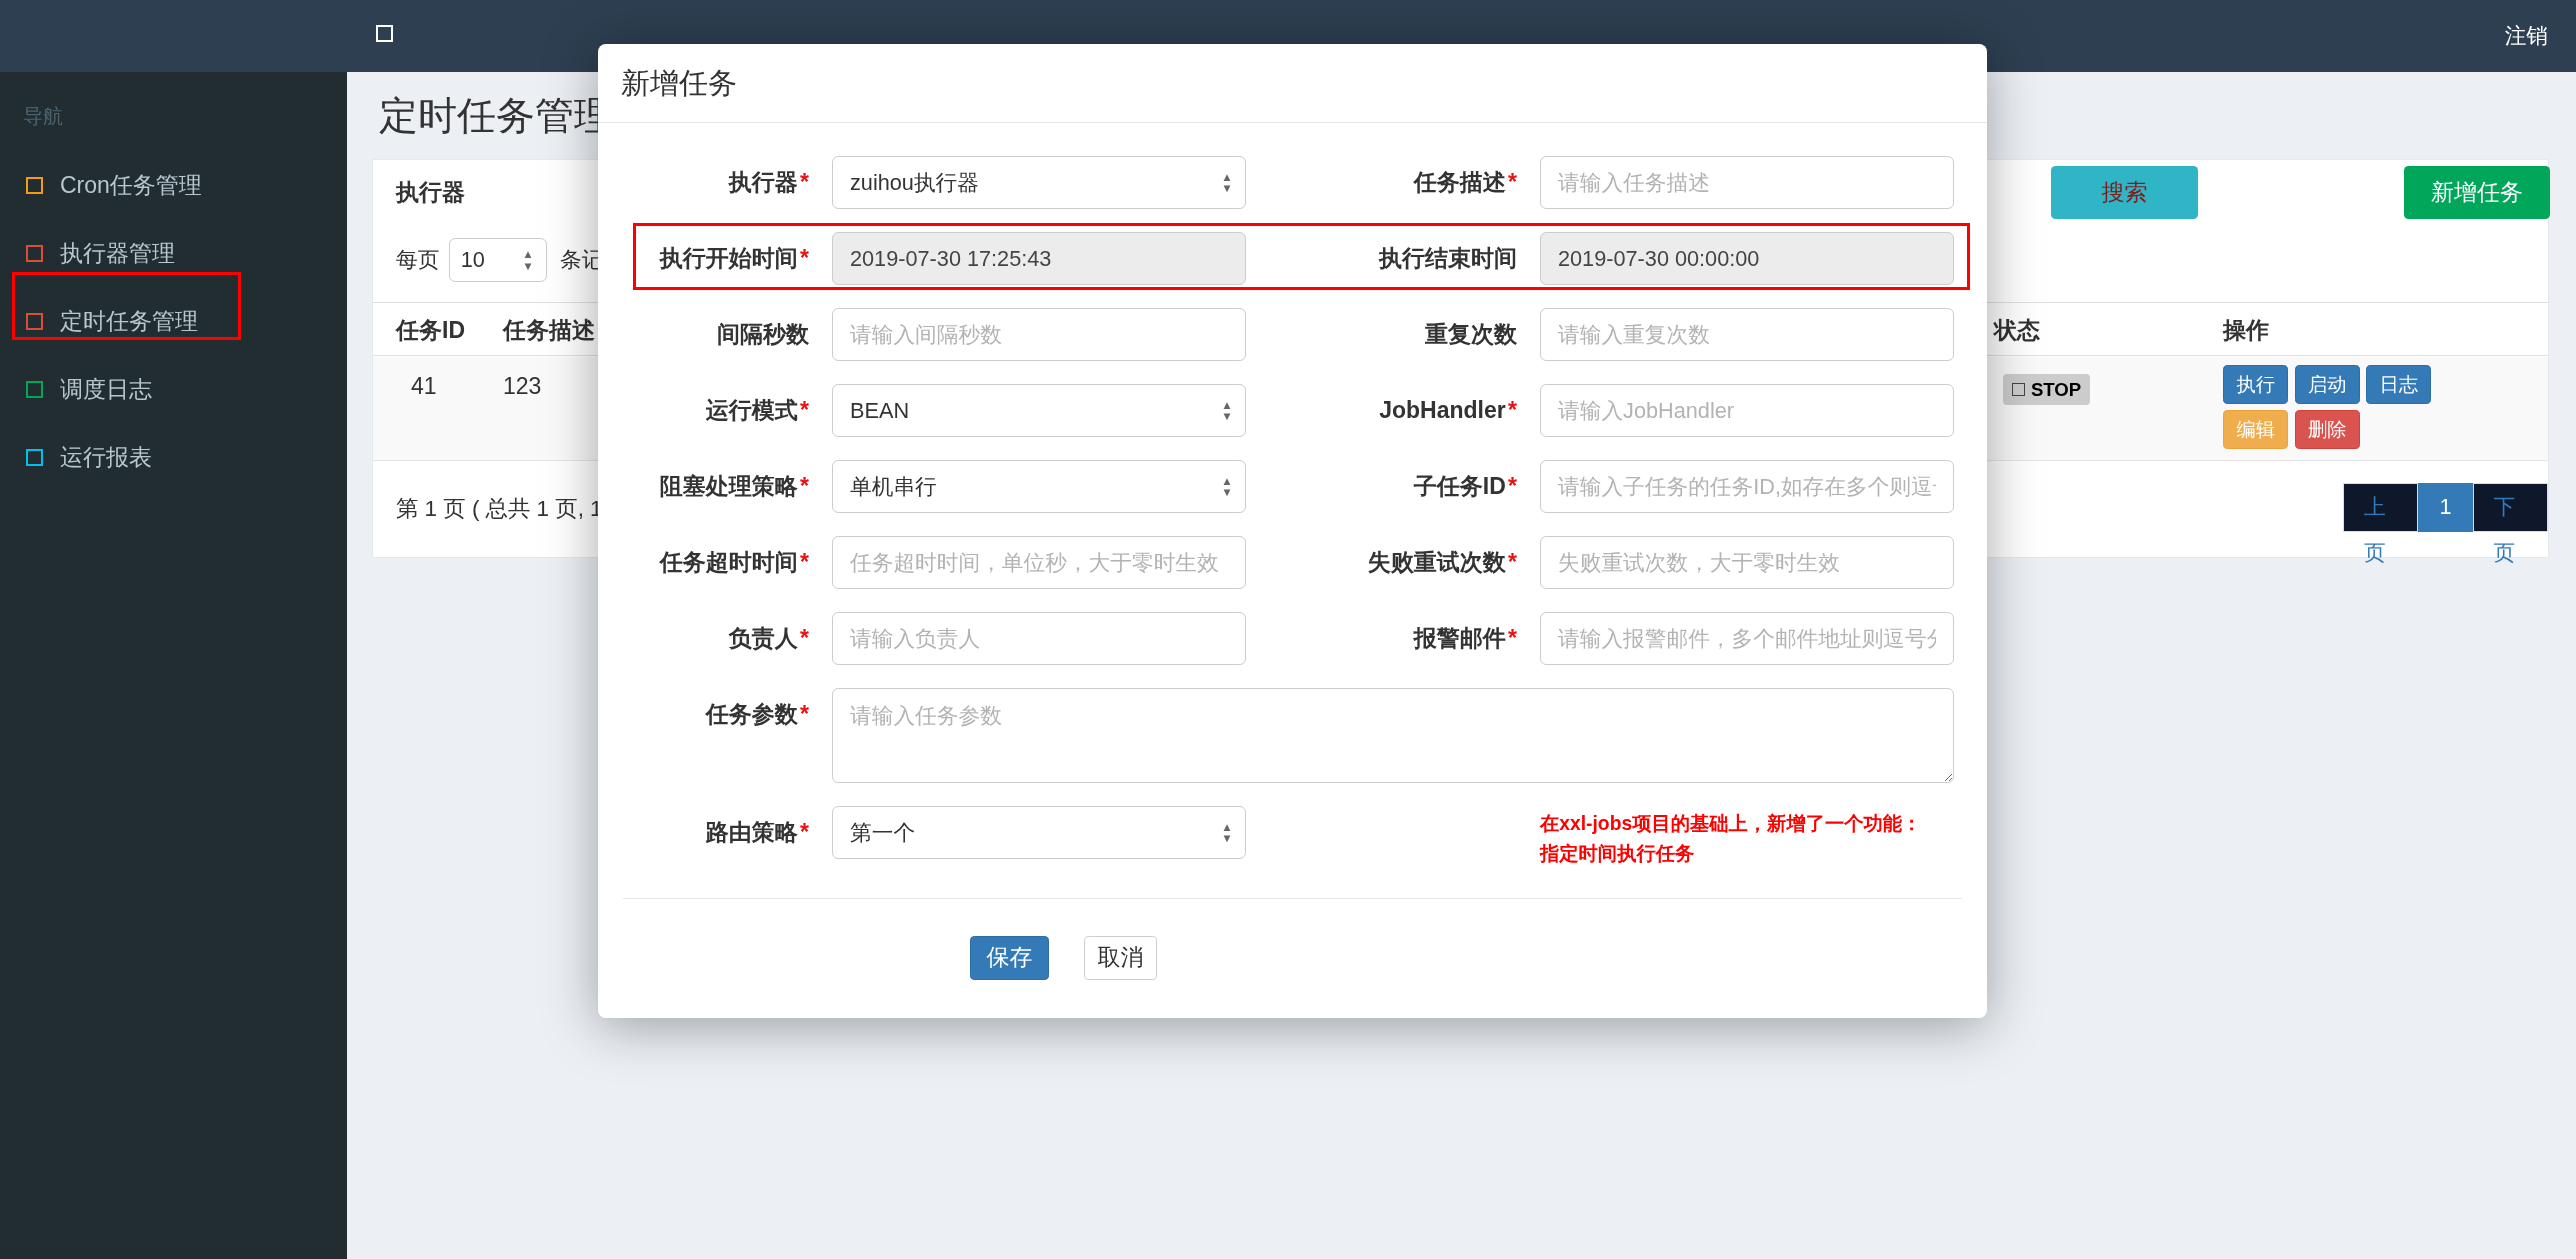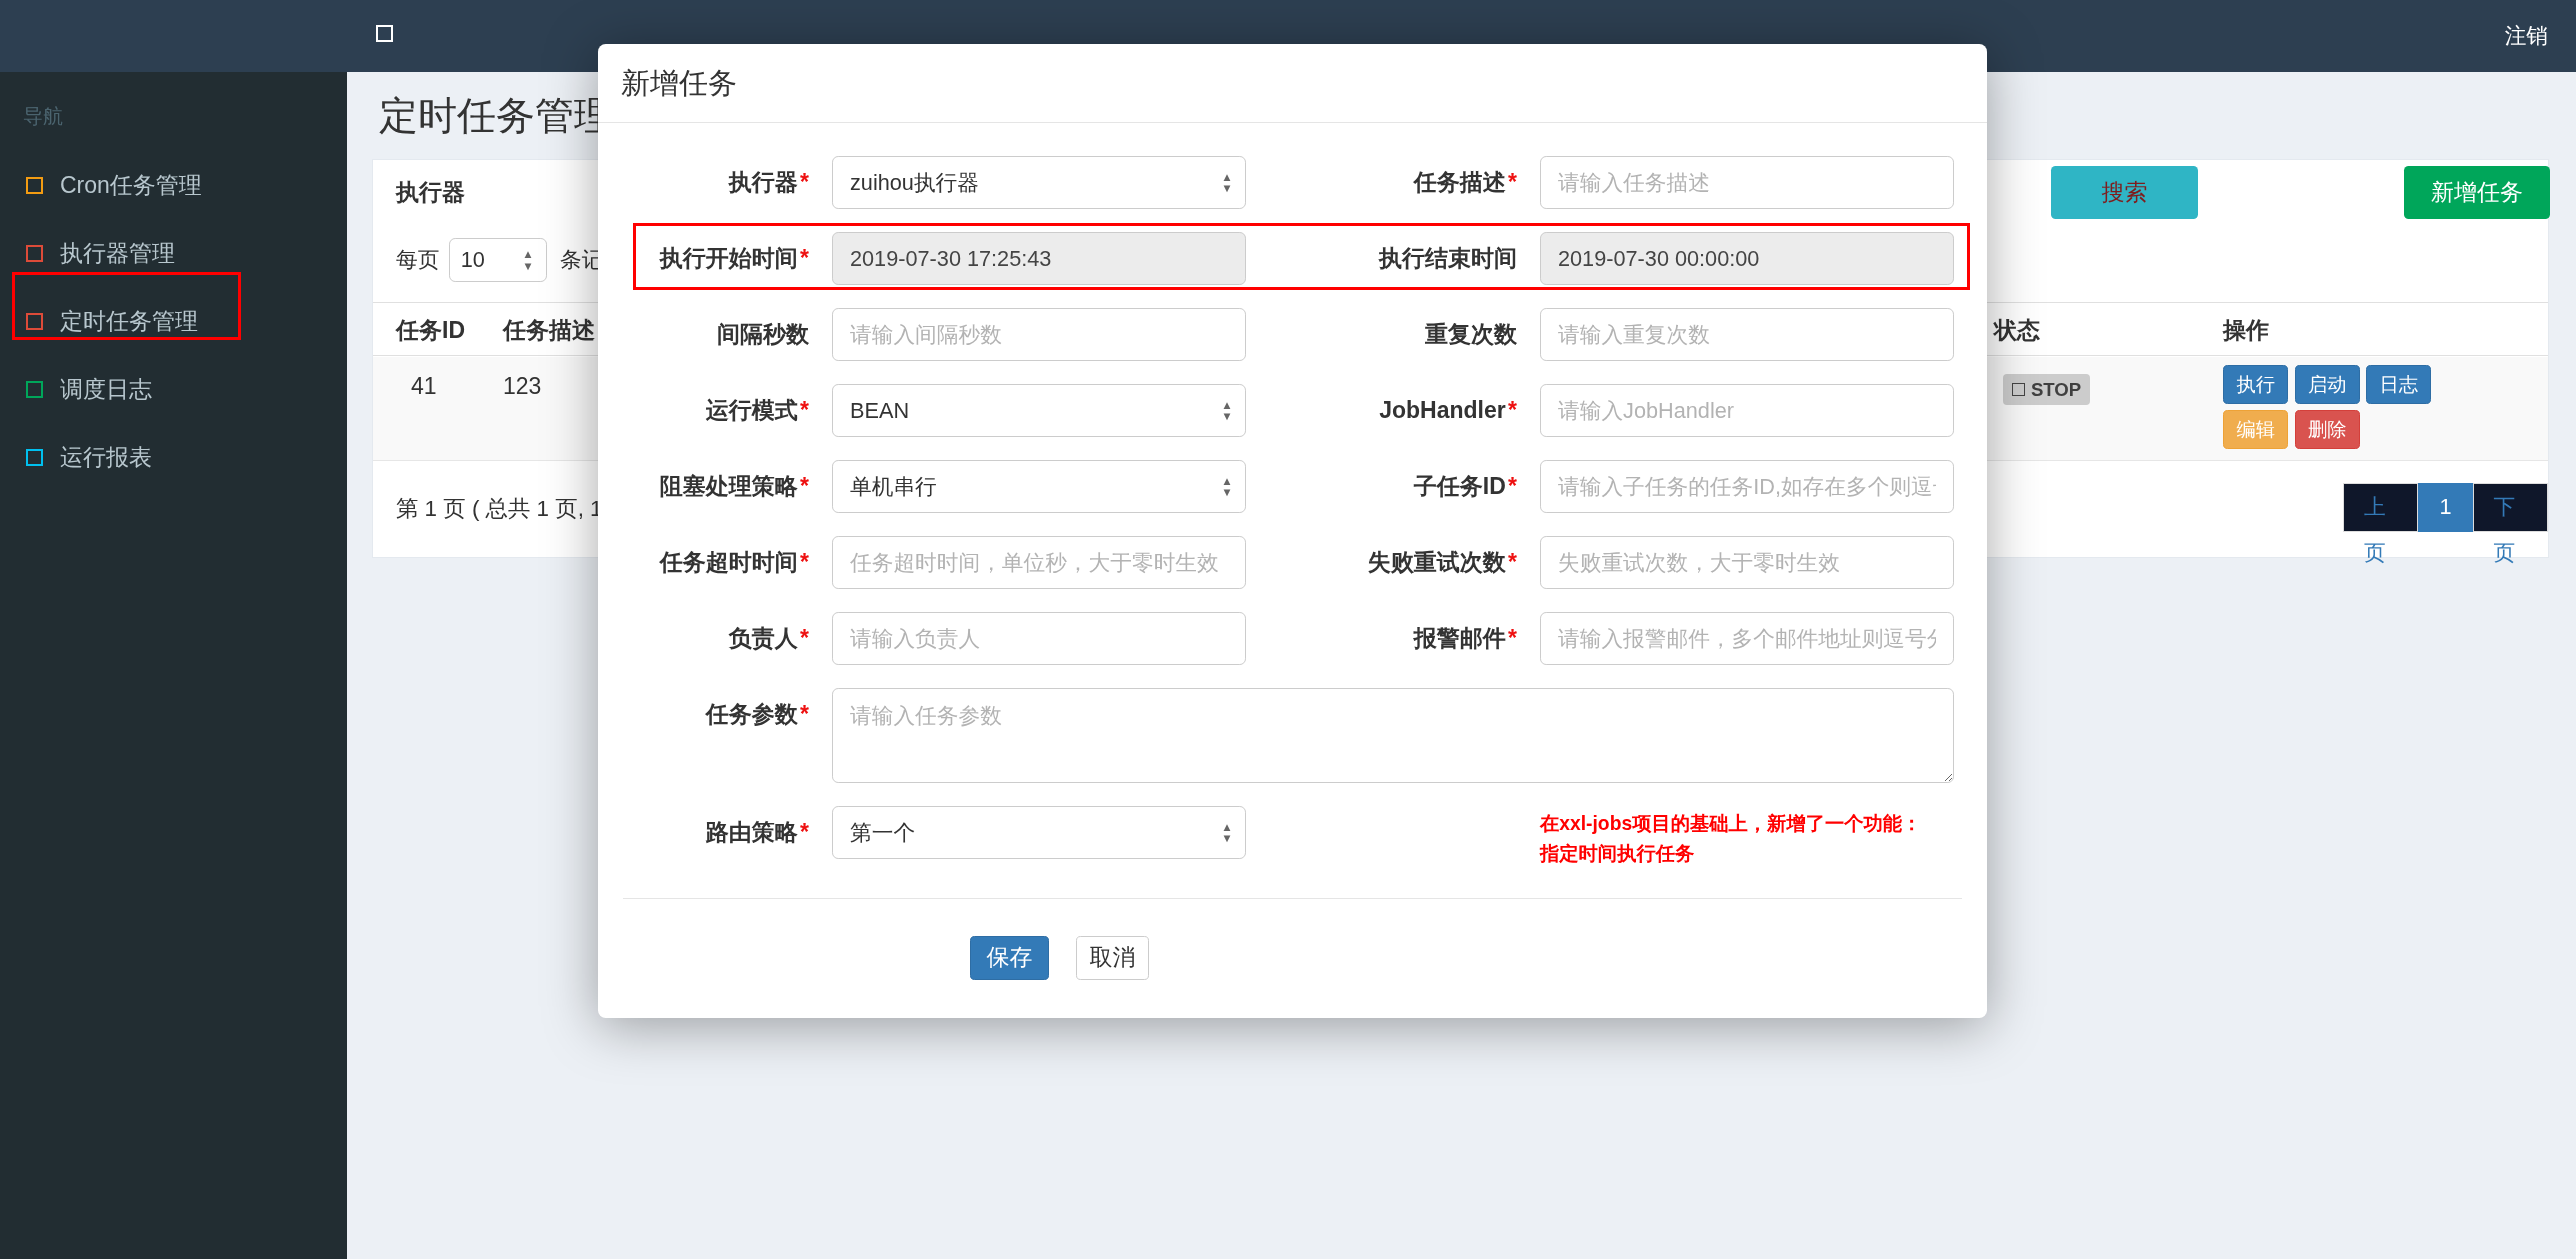--- a/index.html
+++ b/index.html
@@ -39,21 +39,21 @@
   .perpage-label { position:absolute; left:23px; top:78px; height:44px; line-height:44px; font-size:21.7px; }
   .perpage-select { position:absolute; left:76px; top:78px; width:98px; height:44px; border:1.5px solid #ccc; border-radius:6.2px;
                     background:#fff; font-size:21.7px; display:flex; align-items:center; padding:0 10.8px; cursor:pointer; }
   .perpage-suffix { position:absolute; left:187px; top:78px; height:44px; line-height:44px; font-size:21.7px; white-space:nowrap; }
 
   .thead { position:absolute; left:0; top:142px; width:100%; height:54px; border-top:0.8px solid #e0e0e0; border-bottom:1.5px solid #e0e0e0; }
   .thead span { position:absolute; top:0; line-height:54px; font-size:23px; font-weight:700; white-space:nowrap; }
   .trow { position:absolute; left:0; top:197px; width:100%; height:104px; background:#f9f9f9; border-bottom:0.8px solid #e6e6e6; }
   .trow .cell { position:absolute; top:10.8px; line-height:37px; font-size:23px; white-space:nowrap; }
 
-  .status-badge { position:absolute; left:1630px; top:17px; height:31px; background:#cccccc; color:#404040; border-radius:3.9px;
+  .status-badge { position:absolute; left:1630px; top:17px; height:31px; background:#cccccc; color:#000000; border-radius:3.9px;
                   display:inline-flex; align-items:center; padding:0 9.3px; font-size:18.6px; font-weight:700; }
   .status-badge .sq { width:12.4px; height:12.4px; border:1.5px solid #444; margin-right:6.2px; }
 
   .ops { position:absolute; left:1850px; top:7.7px; width:278px; }
   .ops-line { display:flex; gap:6.2px; margin-bottom:6.2px; }
   .btn-sm { height:39px; padding:0 12.4px; border-radius:4.6px; font-size:19.3px; color:#fff; border:1.5px solid transparent;
             cursor:pointer; font-family:inherit; white-space:nowrap; }
   .btn-primary { background:#337ab7; border-color:#2e6da4; }
   .btn-warning { background:#f0ad4e; border-color:#eea236; }
   .btn-danger  { background:#d9534f; border-color:#d43f3a; }
@@ -82,21 +82,21 @@
   textarea.ctl { grid-column:2 / 5; height:95px; padding:12.4px 17px; resize:both; line-height:1.4; }
 
   .selectbox { position:relative; width:100%; height:53px; border:1.5px solid #ccc; border-radius:6.2px; background:#fff;
                display:flex; align-items:center; padding:0 37px 0 17px; font-size:21.7px; cursor:pointer; }
   .sel-arrows { position:absolute; right:12.4px; top:50%; transform:translateY(-50%); display:flex; flex-direction:column;
                 color:#666; font-size:11.6px; line-height:11.6px; }
 
   .note { grid-column:4; color:#ff0000; font-size:19.3px; font-weight:600; line-height:1.55; padding-top:3.1px; white-space:nowrap; }
 
   .modal-divider { border-top:0.8px solid #e5e5e5; margin-top:29px; }
-  .modal-footer { padding:37px 0 0 347px; display:flex; gap:27px; }
+  .modal-footer { padding:37px 0 0 347px; display:flex; gap:35px; }
   .btn-save { height:44px; padding:0 15.5px; background:#337ab7; border:1.5px solid #2e6da4; border-radius:4.6px; color:#fff;
               font-size:23px; cursor:pointer; font-family:inherit; }
   .btn-cancel { height:44px; padding:0 12.4px; background:#fff; border:1.5px solid #ccc; border-radius:4.6px; color:#333;
                 font-size:23px; cursor:pointer; font-family:inherit; }
 </style>
 </head>
 <body>
 
 <div class="topbar">
   <span class="toggle-icon"></span>

